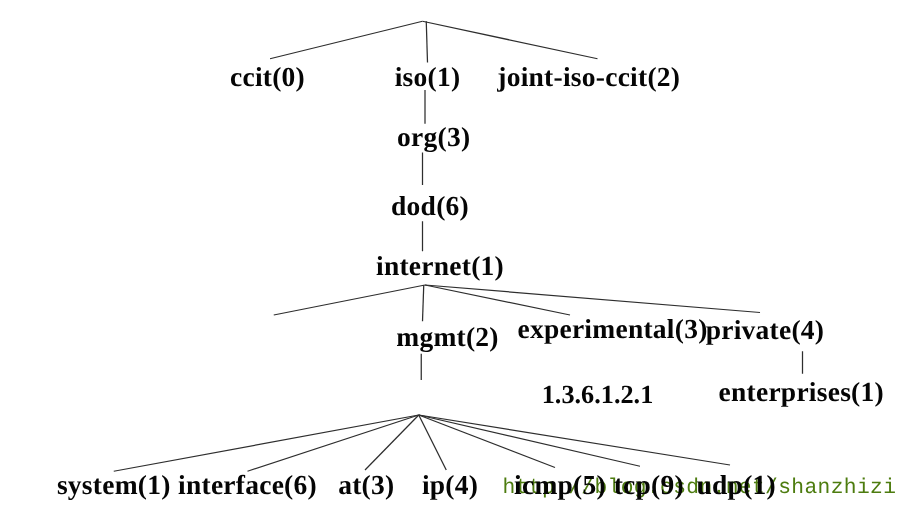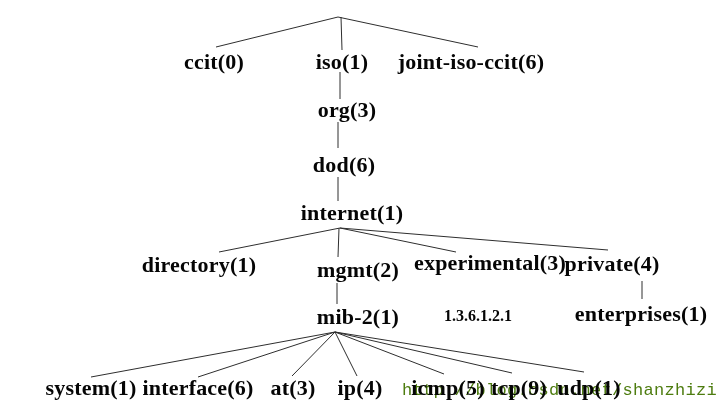--- a/index.html
+++ b/index.html
@@ -33,21 +33,21 @@
     font-size: 22px;
     letter-spacing: 0.2px;
     color: #050505;
     z-index: 3;
   }
   .oid-label {
     position: absolute;
     transform: translate(-50%, -50%);
     white-space: nowrap;
     font-weight: bold;
-    font-size: 16px;
+    font-size: 21px;
     color: #050505;
     z-index: 3;
   }
   .watermark {
     position: absolute;
     left: 402px;
     top: 381px;
     white-space: nowrap;
     font-family: "Liberation Mono", monospace;
     font-size: 17px;
@@ -80,32 +80,30 @@
     <line x1="335" y1="332" x2="198" y2="377"></line>
     <line x1="335" y1="332" x2="292" y2="376"></line>
     <line x1="335" y1="332" x2="357" y2="376"></line>
     <line x1="335" y1="332" x2="444" y2="374"></line>
     <line x1="335" y1="332" x2="512" y2="373"></line>
     <line x1="335" y1="332" x2="584" y2="372"></line>
   </svg>
 
   <div class="node-label" style="left:214px; top:62px;">ccit(0)</div>
   <div class="node-label" style="left:342px; top:62px;">iso(1)</div>
-  <div class="node-label" style="left:471px; top:62px;">joint-iso-ccit(6)</div>
+  <div class="node-label" style="left:471px; top:62px;">joint-iso-ccit(2)</div>
 
   <div class="node-label" style="left:347px; top:110px;">org(3)</div>
   <div class="node-label" style="left:344px; top:165px;">dod(6)</div>
   <div class="node-label" style="left:352px; top:213px;">internet(1)</div>
 
-  <div class="node-label" style="left:199px; top:265px;">directory(1)</div>
   <div class="node-label" style="left:358px; top:270px;">mgmt(2)</div>
   <div class="node-label" style="left:490px; top:263px;">experimental(3)</div>
   <div class="node-label" style="left:612px; top:264px;">private(4)</div>
 
-  <div class="node-label" style="left:358px; top:317px;">mib-2(1)</div>
   <div class="oid-label" style="left:478px; top:316px;">1.3.6.1.2.1</div>
   <div class="node-label" style="left:641px; top:314px;">enterprises(1)</div>
 
   <div class="node-label" style="left:91px;  top:388px;">system(1)</div>
   <div class="node-label" style="left:198px; top:388px;">interface(6)</div>
   <div class="node-label" style="left:293px; top:388px;text-align:center;">at(3)</div>
   <div class="node-label" style="left:360px; top:388px;">ip(4)</div>
   <div class="node-label" style="left:448px; top:388px;">icmp(5)</div>
   <div class="node-label" style="left:519px; top:388px;">tcp(9)</div>
   <div class="node-label" style="left:589px; top:388px;">udp(1)</div>

